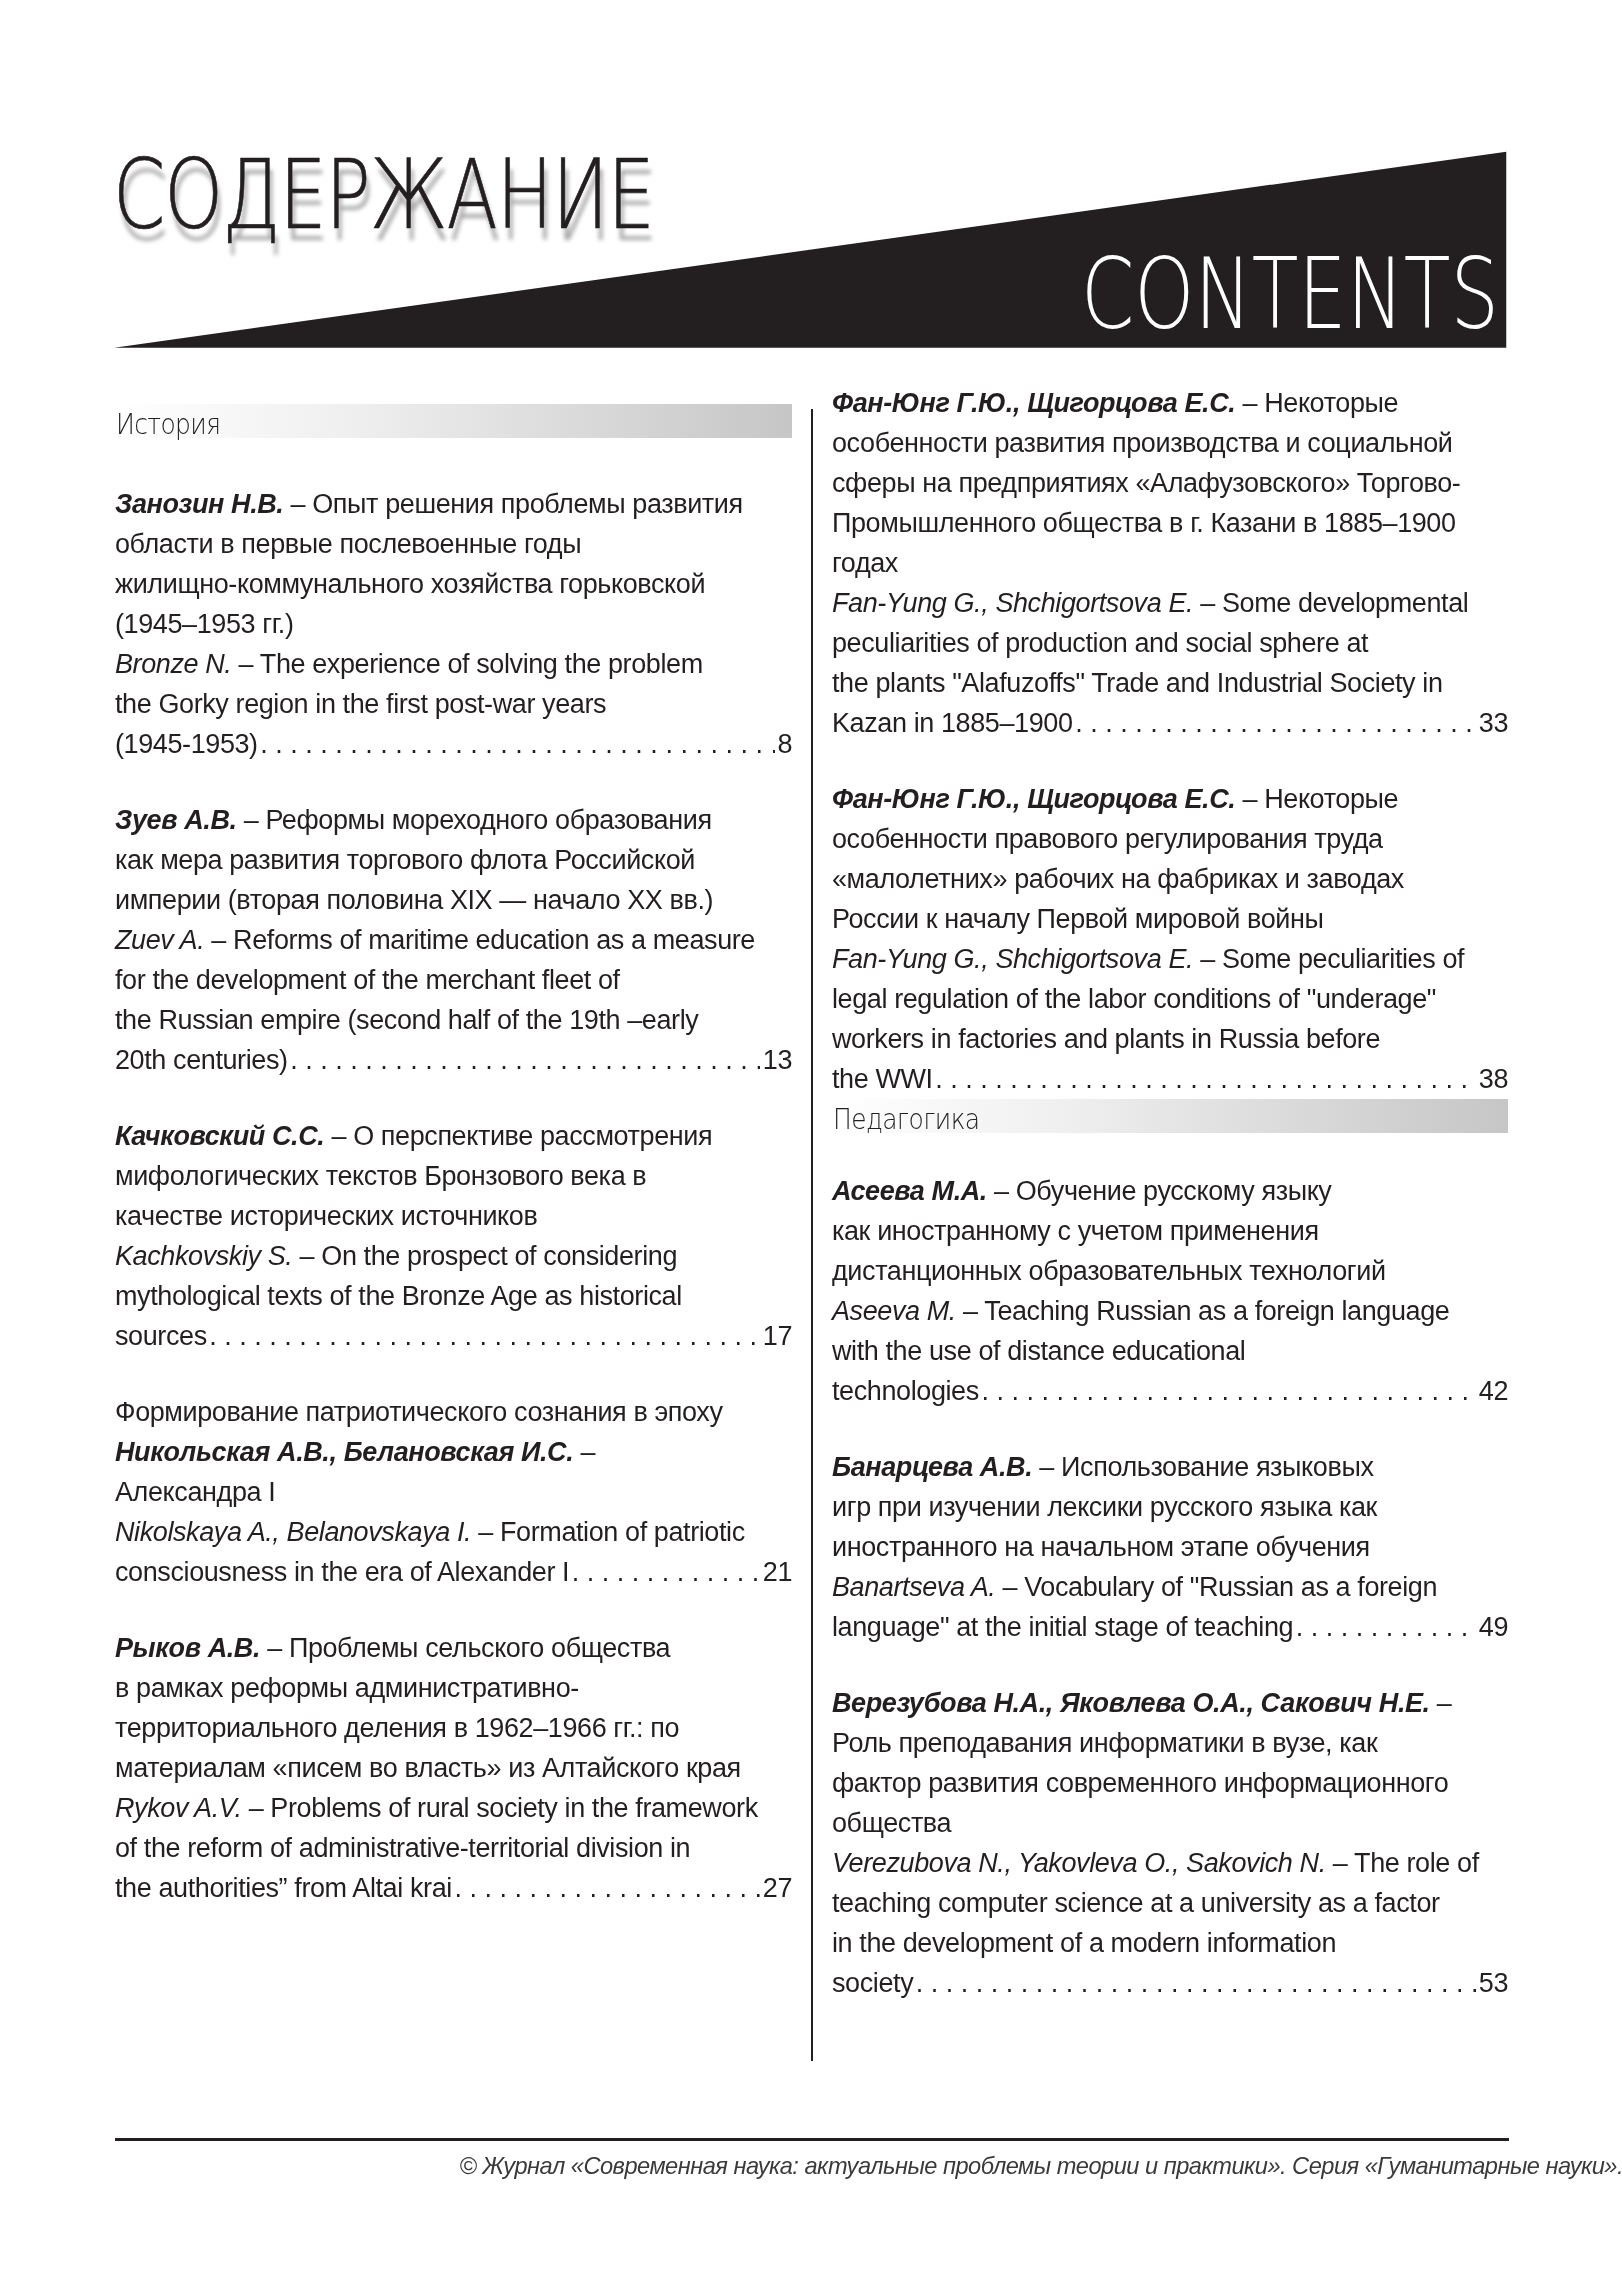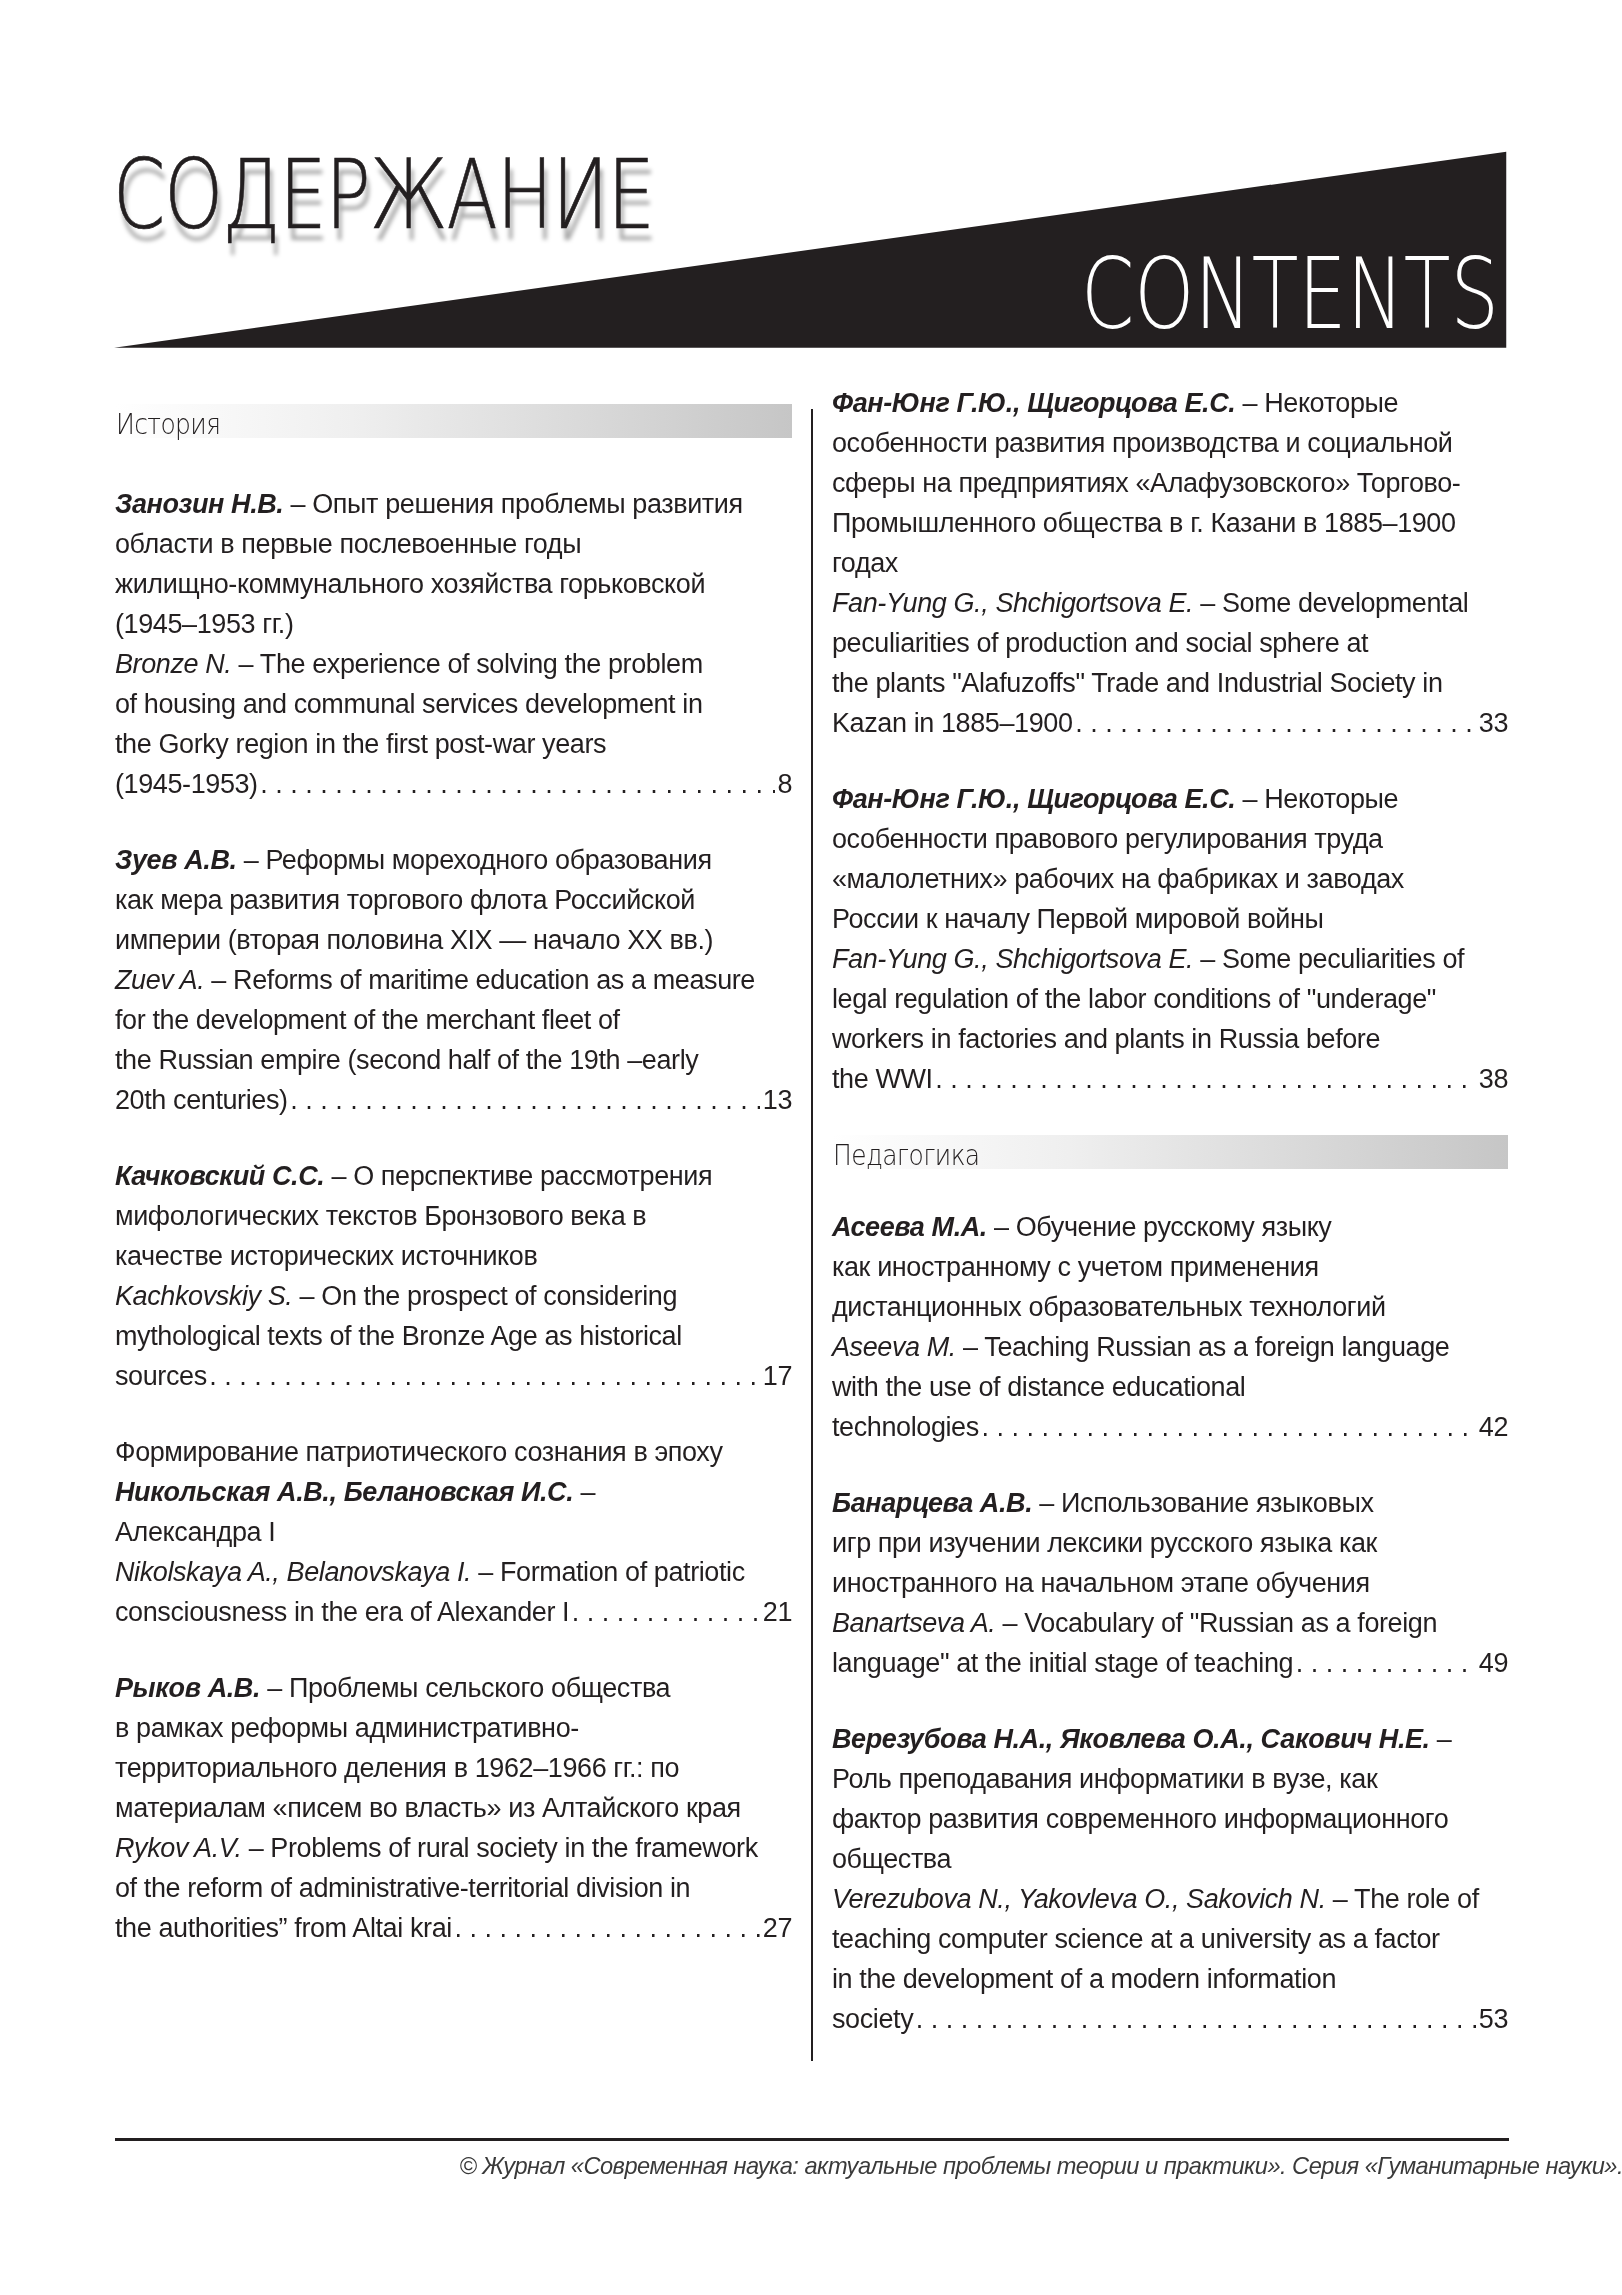--- a/index.html
+++ b/index.html
@@ -59,21 +59,20 @@
   <div class="section-bar">
     <span>История</span>
   </div>
   <div id="left-entries">
       <div class="entry" style="margin-top: 46px;">
         <p><span class="author-ru">Занозин Н.В.</span><span> – Опыт решения проблемы развития</span></p>
         <p>области в первые послевоенные годы</p>
         <p>жилищно-коммунального хозяйства горьковской</p>
         <p>(1945–1953 гг.)</p>
         <p><span class="author-en">Bronze N.</span><span> – The experience of solving the problem</span></p>
-        <p>of housing and communal services development in</p>
         <p>the Gorky region in the first post-war years</p>
         <p class="toc-last">
           <span class="txt">(1945-1953)</span>
           <span class="dots"></span>
           <span class="page">8</span>
         </p>
       </div>
       <div class="entry" style="margin-top: 36px;">
         <p><span class="author-ru">Зуев А.В.</span><span> – Реформы мореходного образования</span></p>
         <p>как мера развития торгового флота Российской</p>
@@ -153,21 +152,21 @@
         <p><span class="author-en">Fan-Yung G., Shchigortsova E.</span><span> – Some peculiarities of</span></p>
         <p>legal regulation of the labor conditions of "underage"</p>
         <p>workers in factories and plants in Russia before</p>
         <p class="toc-last">
           <span class="txt">the WWI</span>
           <span class="dots"></span>
           <span class="page">38</span>
         </p>
       </div>
     </div>
-  <div class="section-bar" id="ped-bar" style="margin-top: 36px;">
+  <div class="section-bar" id="ped-bar" style="">
     <span>Педагогика</span>
   </div>
   <div id="right-entries-bottom">
       <div class="entry" style="margin-top: 38px;">
         <p><span class="author-ru">Асеева М.А.</span><span> – Обучение русскому языку</span></p>
         <p>как иностранному с учетом применения</p>
         <p>дистанционных образовательных технологий</p>
         <p><span class="author-en">Aseeva M.</span><span> – Teaching Russian as a foreign language</span></p>
         <p>with the use of distance educational</p>
         <p class="toc-last">

